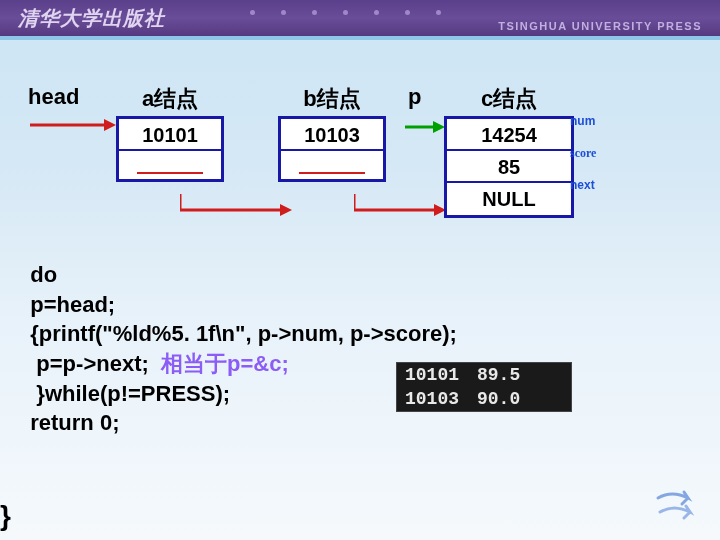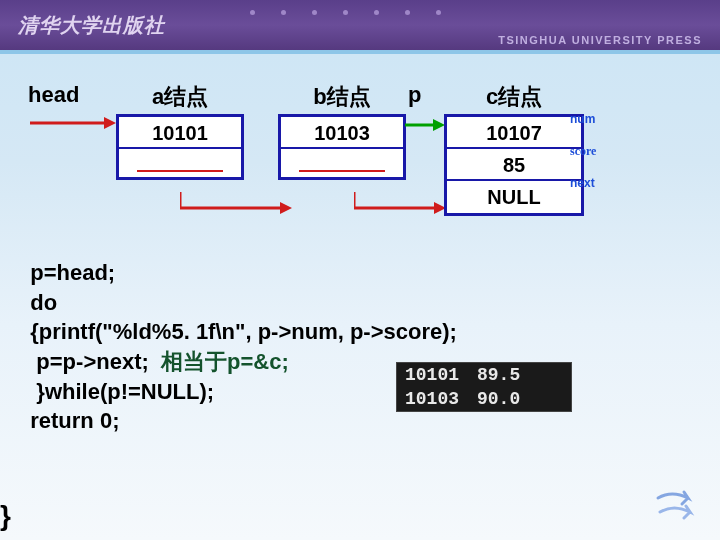--- a/index.html
+++ b/index.html
@@ -5,21 +5,21 @@
   * { box-sizing: border-box; margin: 0; padding: 0; }
   body {
     width: 720px;
     height: 540px;
     background: linear-gradient(180deg, #cce5f5 0%, #d5e8f5 30%, #e8f2fa 60%, #f5f9fc 100%);
     font-family: Arial, "Microsoft YaHei", sans-serif;
     position: relative;
     overflow: hidden;
   }
   .topbar {
-    height: 50px;
+    height: 36px;
     background: linear-gradient(180deg, #5a3f8a 0%, #6a4d99 50%, #55397f 100%);
     display: flex;
     align-items: center;
     padding: 0 18px;
     position: relative;
   }
   .logo {
     color: #e0d4f0;
     font-size: 20px;
     font-weight: bold;
@@ -46,38 +46,38 @@
     letter-spacing: 1.5px;
     font-weight: bold;
   }
   .topborder {
     height: 4px;
     background: #8ec6e8;
   }
   .diagram {
     position: relative;
     height: 170px;
-    margin-top: 28px;
+    margin-top: 44px;
   }
   .head-label {
     position: absolute;
     left: 28px;
     top: 0;
     font-weight: bold;
     font-size: 22px;
     color: #000;
   }
   .arrow-head {
     position: absolute;
     left: 30px;
     top: 34px;
   }
   .node {
     position: absolute;
-    width: 128px;
+    width: 108px;
   }
   .node-title {
     text-align: center;
     font-weight: bold;
     font-size: 22px;
     color: #000;
     margin-bottom: 2px;
   }
   .node-table {
     border: 3px solid #1818a8;
@@ -98,21 +98,21 @@
   .ptr-line {
     position: absolute;
     left: 18px;
     right: 18px;
     bottom: 5px;
     height: 2px;
     background: #d01c1c;
   }
   .node-a { left: 116px; top: 0; }
   .node-b { left: 278px; top: 0; }
-  .node-c { left: 444px; top: 0; width: 140px; }
+  .node-c { left: 444px; top: 0; width: 130px; }
   .p-label {
     position: absolute;
     left: 408px;
     top: 0;
     font-weight: bold;
     font-size: 22px;
   }
   .p-arrow {
     position: absolute;
     left: 405px;
@@ -140,21 +140,21 @@
   }
   .code {
     margin: 6px 18px 0 18px;
     font-family: Arial, sans-serif;
     font-size: 22px;
     font-weight: bold;
     color: #000;
     line-height: 1.35;
     position: relative;
   }
-  .code .red { color: #14532d; font-weight: bold; }
+  .code .red { color: #8b5cf6; font-weight: bold; }
   .code pre { white-space: pre; font-family: inherit; }
   .closing-brace {
     position: absolute;
     left: 0px;
     bottom: 8px;
     font-size: 28px;
     font-weight: bold;
   }
   .console-box {
     position: absolute;
@@ -238,37 +238,37 @@
 
   <div class="p-label">p</div>
   <svg class="p-arrow" width="40" height="14">
     <line x1="0" y1="7" x2="28" y2="7" stroke="#00a000" stroke-width="3"></line>
     <polygon points="28,1 40,7 28,13" fill="#00a000"></polygon>
   </svg>
 
   <div class="node node-c">
     <div class="node-title">c结点</div>
     <div class="node-table">
-      <div class="cell">10107</div>
+      <div class="cell">14254</div>
       <div class="cell">85</div>
       <div class="cell">NULL</div>
     </div>
   </div>
 
   <div class="field-label fl-num">num</div>
   <div class="field-label fl-score">score</div>
   <div class="field-label fl-next">next</div>
 </div>
 
 <div class="code">
+<pre>  do</pre>
 <pre>  p=head;</pre>
-<pre>  do</pre>
 <pre>  {printf("%ld%5. 1f\n", p-&gt;num, p-&gt;score);</pre>
 <pre><span>   p=p-&gt;next;  </span><span class="red">相当于p=&amp;c;</span></pre>
-<pre>   }while(p!=NULL);</pre>
+<pre>   }while(p!=PRESS);</pre>
 <pre>  return 0;</pre>
 </div>
 
 <div class="closing-brace">}</div>
 
 <div class="console-box">
   <div class="crow">
     <span>10101</span>
     <span>89.5</span>
   </div>

